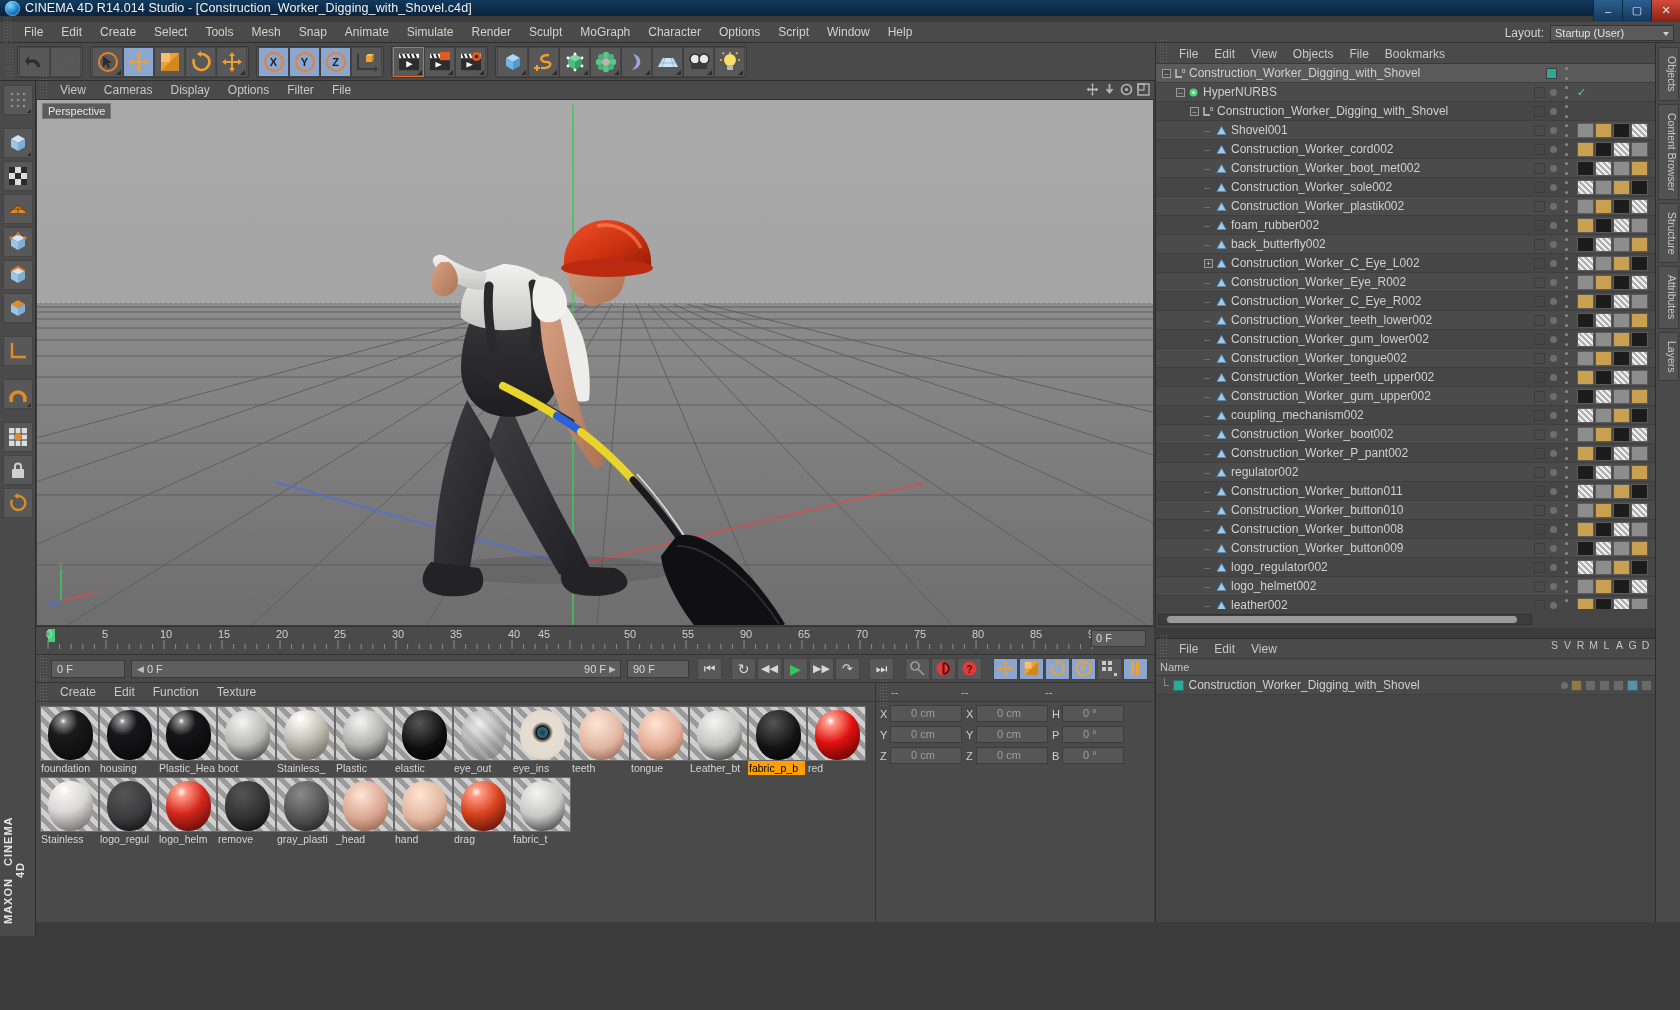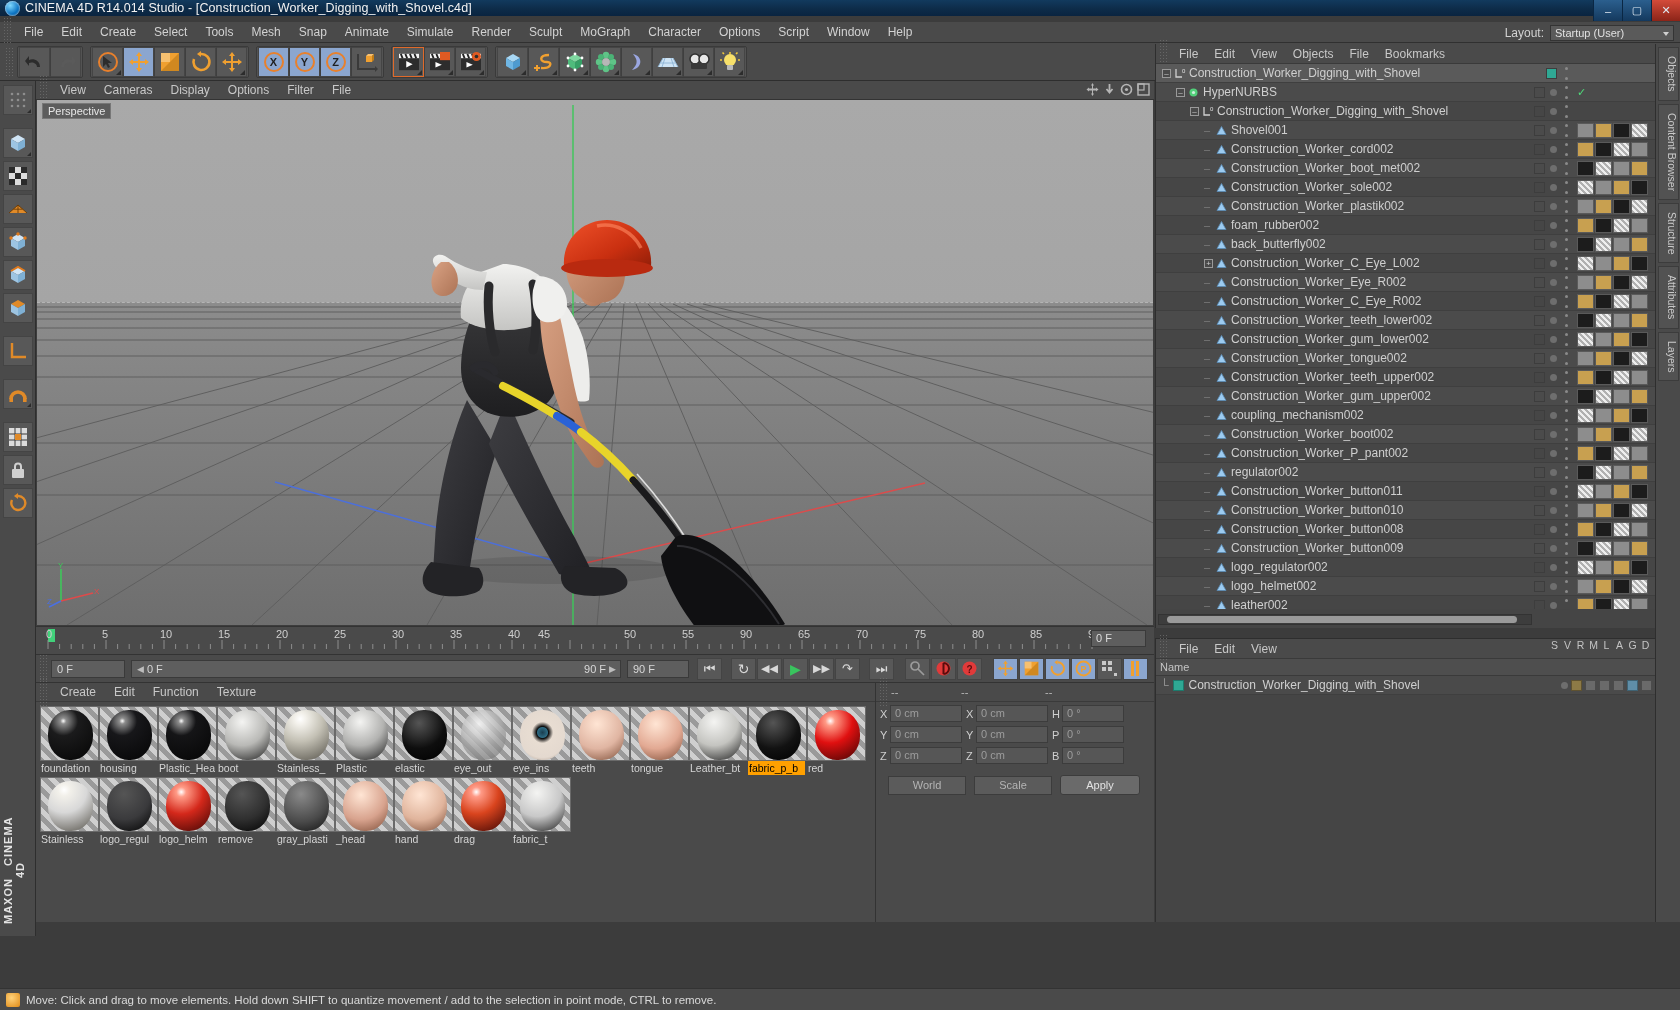--- a/index.html
+++ b/index.html
@@ -165,21 +165,21 @@
   
   .coordpanel{
     position:absolute;left:876px;top:682px;width:278px;height:240px;background:#4a4a4a;
     border-top:1px solid #333;
   }
   .coordhdr{height:19px;display:flex;align-items:center;border-bottom:1px solid #3a3a3a;
     font-size:11px;color:#b9b9b9;}
   .crow{ display:flex; align-items:center; height:19px; margin-top:2px; padding-left:4px;}
   .clab{ width:10px;font-size:11px;color:#cfcfcf;}
   .cfld{ width:72px;height:17px;background:#565656;border:1px solid #3c3c3c;color:#9d9d9d;
-         font-size:11px;line-height:15px;padding-left:4px;position:relative;margin-right:4px;}
+         font-size:11px;line-height:15px;padding-left:20px;position:relative;margin-right:4px;}
   .cbtn{ height:19px;background:#5b5b5b;border:1px solid #3c3c3c;color:#b4b4b4;font-size:11px;
          display:flex;align-items:center;justify-content:center;position:relative;}
   .applybtn{ width:80px;height:20px;background:#6a6a6a;border:1px solid #3c3c3c;color:#e2e2e2;
              font-size:11px;display:flex;align-items:center;justify-content:center;border-radius:3px;}
 
   
   .objpanel{
     position:absolute;left:1155px;top:44px;width:500px;height:584px;background:#454545;
     border-left:1px solid #2e2e2e;
   }
@@ -1026,25 +1026,20 @@
     </div>
     <div class="crow">
       <span class="clab">Z</span>
       <span class="cfld">0 cm</span>
       <span class="clab">Z</span>
       <span class="cfld">0 cm</span>
       <span class="clab">B</span>
       <span class="cfld" style="width:62px">0 °</span>
     </div>
 
-    <div style="display:flex;align-items:center;gap:8px;padding:10px 0 0 12px">
-      <div class="cbtn" style="width:78px">World</div>
-      <div class="cbtn" style="width:78px">Scale</div>
-      <div class="applybtn">Apply</div>
-    </div>
   </div>
 
   <div class="objpanel">
     <div class="objmenu">
       <div class="grip"></div>
       <div class="mi">File</div>
       <div class="mi">Edit</div>
       <div class="mi">View</div>
       <div class="mi">Objects</div>
       <div class="mi">File</div>
@@ -1747,18 +1742,14 @@
   </div>
 
   <div class="rdock">
     <div class="rtab">Objects</div>
     <div class="rtab">Content Browser</div>
     <div class="rtab">Structure</div>
     <div class="rtab">Attributes</div>
     <div class="rtab">Layers</div>
   </div>
 
-  <div class="statusbar">
-    <div class="sico"></div>
-    <div class="stxt">Move: Click and drag to move elements. Hold down SHIFT to quantize movement / add to the selection in point mode, CTRL to remove.</div>
-  </div>
 
 </div>
 
 </body></html>

